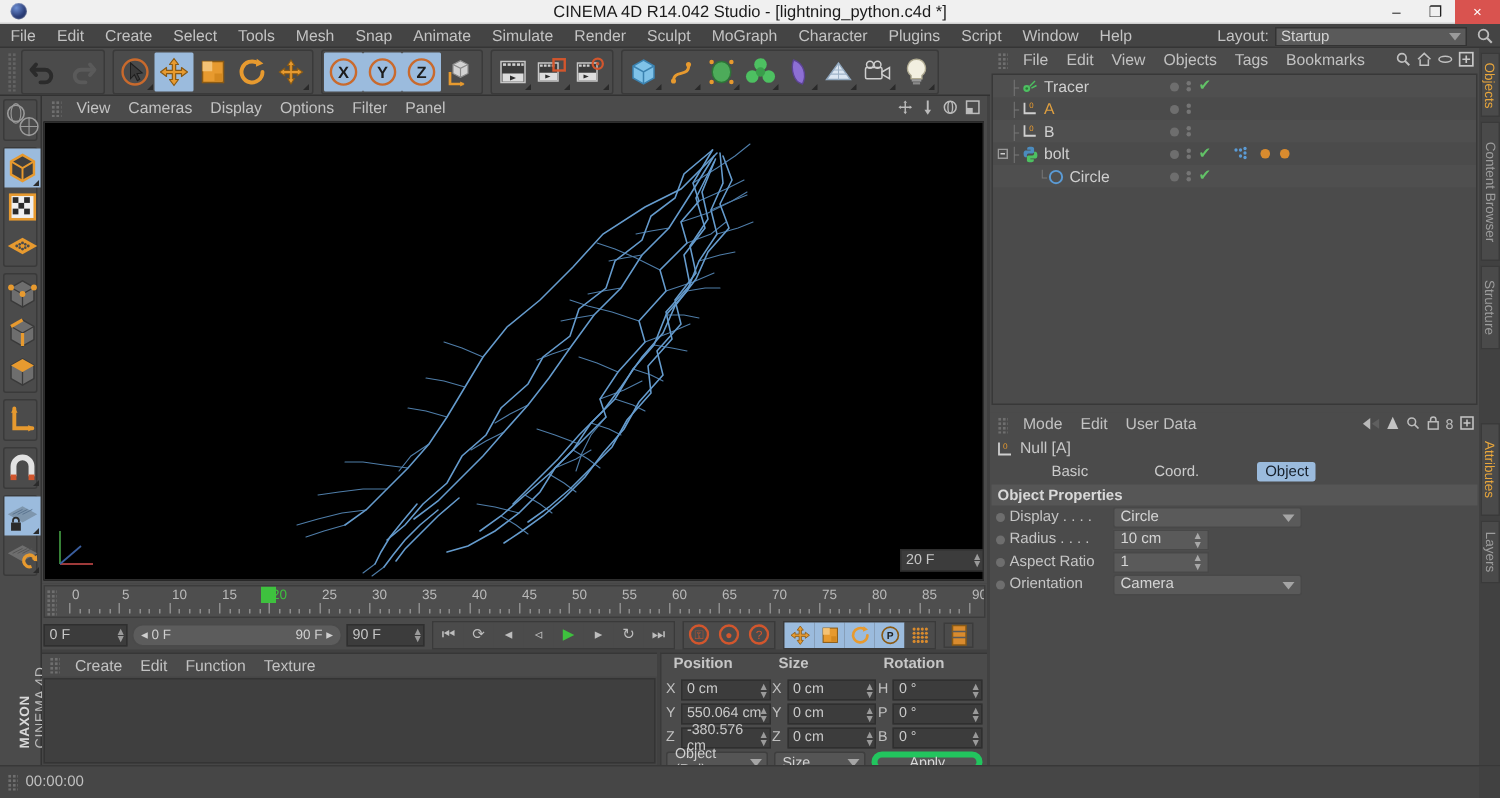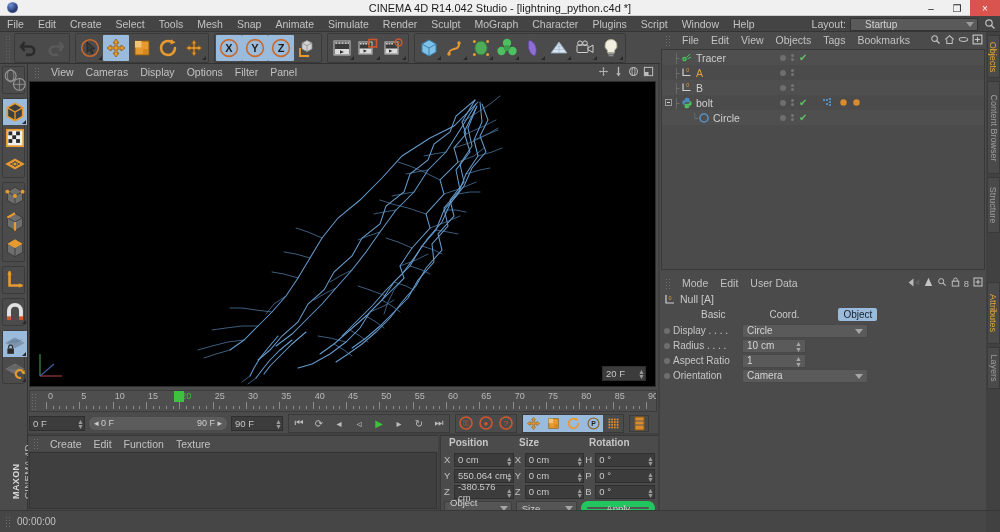--- a/index.html
+++ b/index.html
@@ -28,21 +28,21 @@
     font-size:10px; color:#222; }
   .tb-btn.close{ background:#d9534f; color:#fff; width:30px; }
 
   
   .menubar{ height:16px; background:#444; display:flex; align-items:center;
     border-bottom:1px solid #353535; position:relative; }
   .menubar .mi{ padding:0 7px; line-height:16px; font-size:10.5px; color:#c3c3c3; cursor:default; }
   .layout-wrap{ position:absolute; right:22px; top:0; height:16px; display:flex; align-items:center; gap:4px;}
   .layout-lab{font-size:10.5px;color:#c3c3c3;}
   .layout-sel{ width:128px; height:13px; background:#5a5a5a; border:1px solid #333;
-     display:flex; align-items:flex-start; padding:0 14px; font-size:10px; color:#d2d2d2; position:relative;}
+     display:flex; align-items:flex-start; padding:0 3px; font-size:10px; color:#d2d2d2; position:relative;}
   .layout-sel .cv{ position:absolute; right:3px; top:3px; border-left:4px solid transparent;
      border-right:4px solid transparent; border-top:5px solid #9a9a9a;}
   .menu-search{ position:absolute; right:4px; top:2px; width:12px; height:12px;}
 
   
   .toolbar{ height:32px; background:#4b4b4b; display:flex; align-items:center;
      border-bottom:1px solid #323232; padding-left:2px; }
   .grip{ width:6px; height:26px; margin:0 3px;
      background-image:radial-gradient(#6b6b6b 1px, transparent 1px);
      background-size:3px 3px; opacity:.75;}
@@ -125,21 +125,21 @@
   .co-ax{ width:9px; font-size:9.5px; color:#c0c0c0; text-align:left;}
   .co-in{ width:60px; height:14px; background:#3c3c3c; border:1px solid #2f2f2f;
     font-size:9.5px; color:#cacaca; display:flex; align-items:center; padding:0 3px; position:relative;}
   .co-hdr{ display:flex; height:13px; }
   .co-hdr span{ font-size:10px; color:#c6c6c6; }
   .co-foot{ display:flex; gap:4px; margin-top:2px; align-items:center;}
   .drop{ height:14px; background:#555; border:1px solid #3e3e3e; border-radius:2px;
     display:flex; align-items:center; padding:0 12px 0 5px; font-size:9.5px; color:#d0d0d0; position:relative;}
   .drop .cv{ position:absolute; right:3px; top:4px; border-left:4px solid transparent;
      border-right:4px solid transparent; border-top:5px solid #a5a5a5;}
-  .applybtn{ height:14px; width:74px; background:#545454; border:6px solid #22c55e; border-radius:7px;
+  .applybtn{ height:14px; width:74px; background:#545454; border:4px solid #22c55e; border-radius:7px;
     display:flex; align-items:center; justify-content:center; font-size:9.5px; color:#d8d8d8;}
 
   
   .rightcol{ position:absolute; left:660px; top:32px; right:14px; bottom:22px; background:#4b4b4b;}
   .om{ position:absolute; left:0; top:0; right:0; height:240px; }
   .om-head{ height:16px; display:flex; align-items:center; position:relative; background:#4b4b4b;}
   .om-head .g{ width:7px;height:11px;margin:0 4px 0 5px;
      background-image:radial-gradient(#6f6f6f 1px, transparent 1px); background-size:3px 3px;}
   .om-head .mi{ padding:0 6px; font-size:10.5px; color:#c2c2c2;}
   .om-icons{ position:absolute; right:3px; top:2px; display:flex; gap:3px; align-items:center;}
@@ -884,21 +884,21 @@
           </div>
         </div>
         <div class="pbtn" style="margin-left: 2px;">
           <svg width="13" height="15" viewBox="0 0 13 15">
             <rect x="2" y="1" width="9" height="13" fill="#d98b2e" stroke="#8a5a14" stroke-width="1"></rect>
             <line x1="2" y1="5" x2="11" y2="5" stroke="#5a5a5a" stroke-width="1"></line>
             <line x1="2" y1="9" x2="11" y2="9" stroke="#5a5a5a" stroke-width="1"></line>
           </svg>
         </div>
       </div>
-  <div class="numfield" style="width: 44px; position: absolute; right: 12px; top: -23px;">
+  <div class="numfield" style="width: 56px; position: absolute; right: 2px; top: -23px;">
         <span>20 F</span>
         <span class="spin">▲<br>▼</span>
       </div>
     </div>
 
   <div class="matmgr">
     <div class="mm-head">
       <div class="g"></div>
       <div class="mi">Create</div>
       <div class="mi">Edit</div>
@@ -1169,20 +1169,21 @@
               <text x="4.6" y="5.6" font-size="5.5" fill="#e79a2f" font-family="Liberation Sans">0</text>
             </svg>
         </span>
         <span>Null [A]</span>
       </div>
       <div class="tabs" id="attrtabs">
           <div class="tab">Basic</div>
           <div class="tab">Coord.</div>
           <div class="tab active">Object</div>
         </div>
+      <div class="sect">Object Properties</div>
       <div id="attrprops">
           <div class="prow">
             <span class="pbul"></span>
             <span class="plab">Display . . . .</span>
             <span class="pdrop">Circle<i class="cv"></i></span>
           </div>
           <div class="prow">
             <span class="pbul"></span>
             <span class="plab">Radius . . . .</span>
             <span class="pnum">10 cm<span class="sp">▲<br>▼</span></span>

